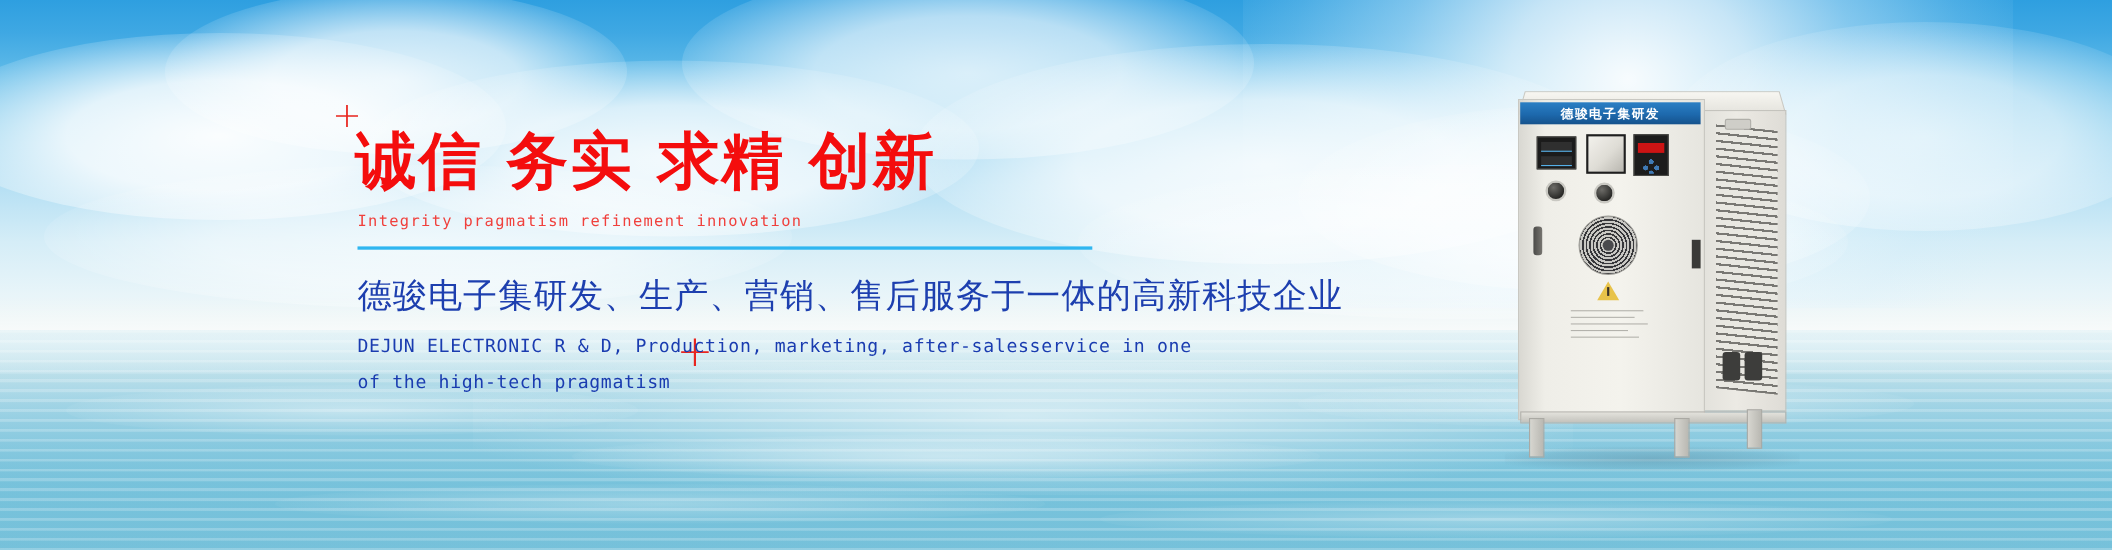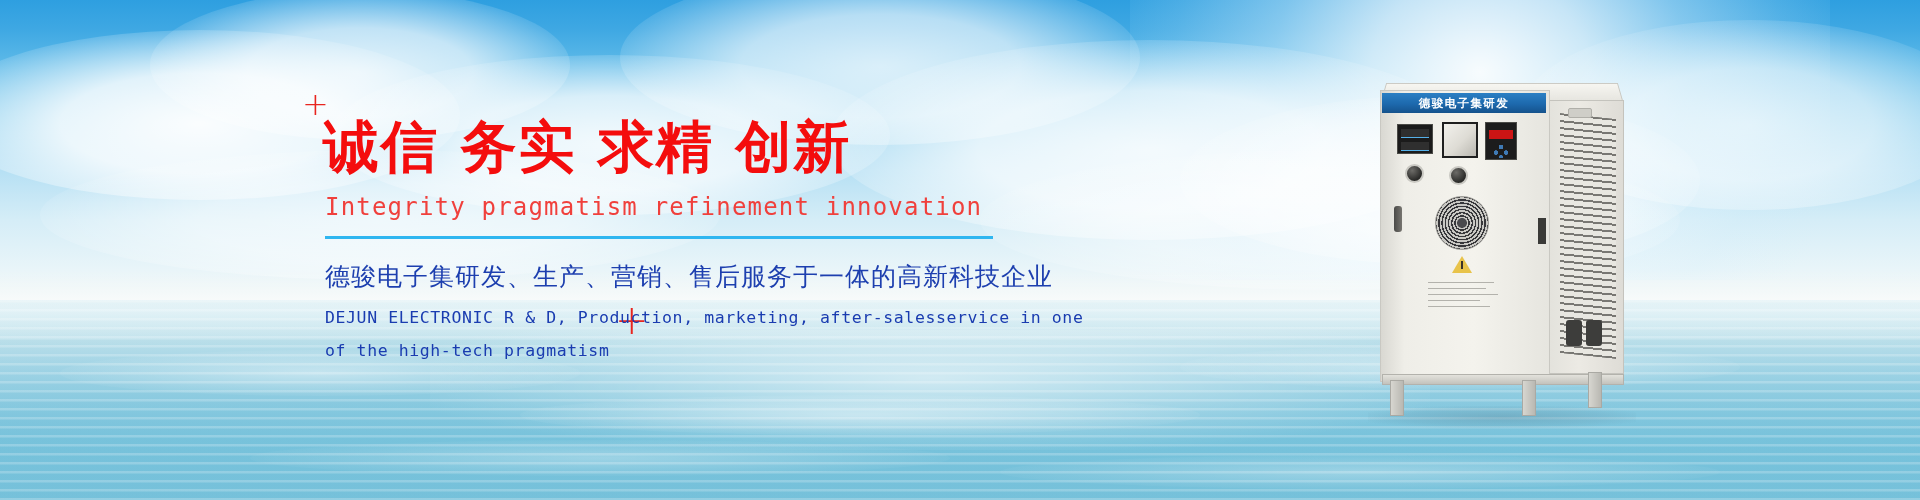--- a/index.html
+++ b/index.html
@@ -129,35 +129,35 @@
     font-size: 56px;
     font-weight: bold;
     letter-spacing: 2px;
     line-height: 1.12;
     margin: 30px 0 0 0;
     white-space: nowrap;
     font-family: "DejaVu Sans", "Liberation Sans", sans-serif;
   }
   .headline-en {
     color: #f0403c;
-    font-size: 24px;
+    font-size: 14px;
     letter-spacing: 1.2px;
     margin: 14px 0 0 2px;
     white-space: nowrap;
     font-family: "DejaVu Sans Mono", "Liberation Mono", monospace;
   }
   .divider {
     margin: 15px 0 0 2px;
     width: 668px;
     height: 3px;
     background: #2fb6f0;
   }
   .subhead-cn {
     color: #1d3faf;
-    font-size: 25px;
+    font-size: 31px;
     letter-spacing: 1px;
     margin: 21px 0 0 2px;
     white-space: nowrap;
     font-family: Liberation Serif, serif;
   }
   .subhead-en {
     color: #1a3cb0;
     font-size: 16.5px;
     letter-spacing: 0.6px;
     line-height: 2.0;

